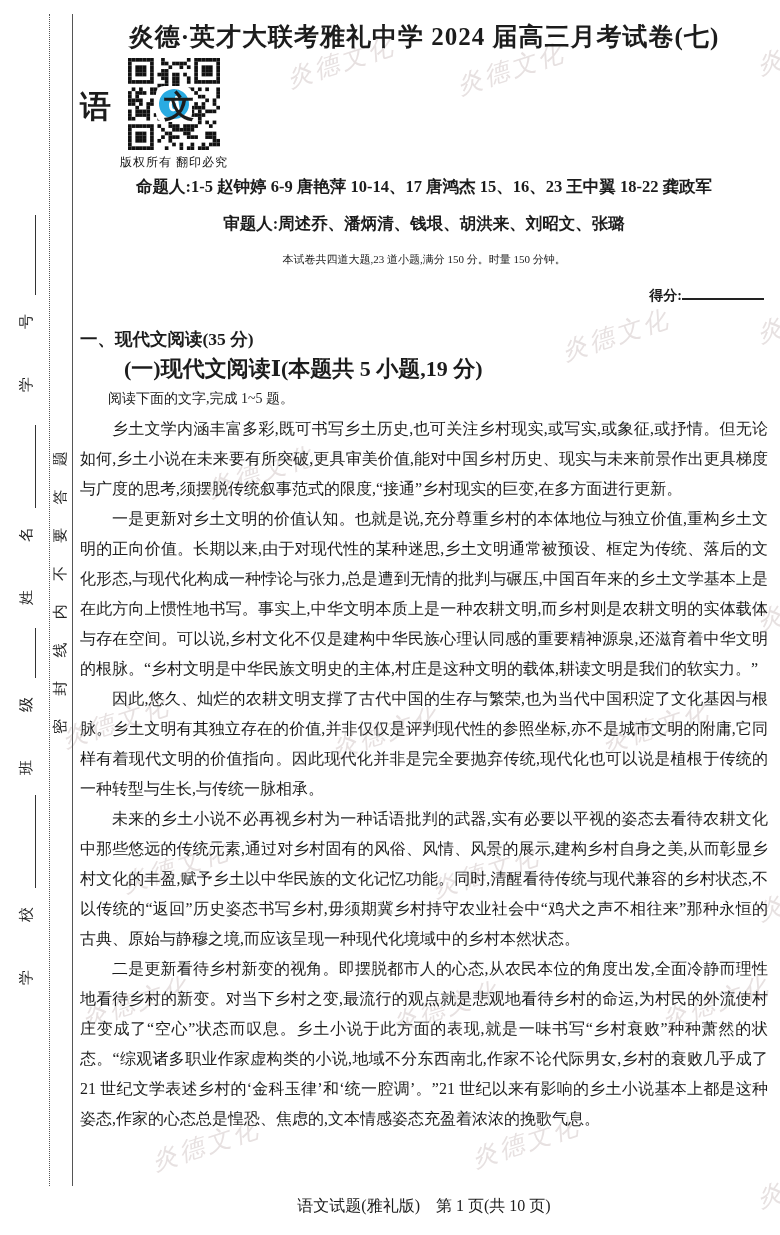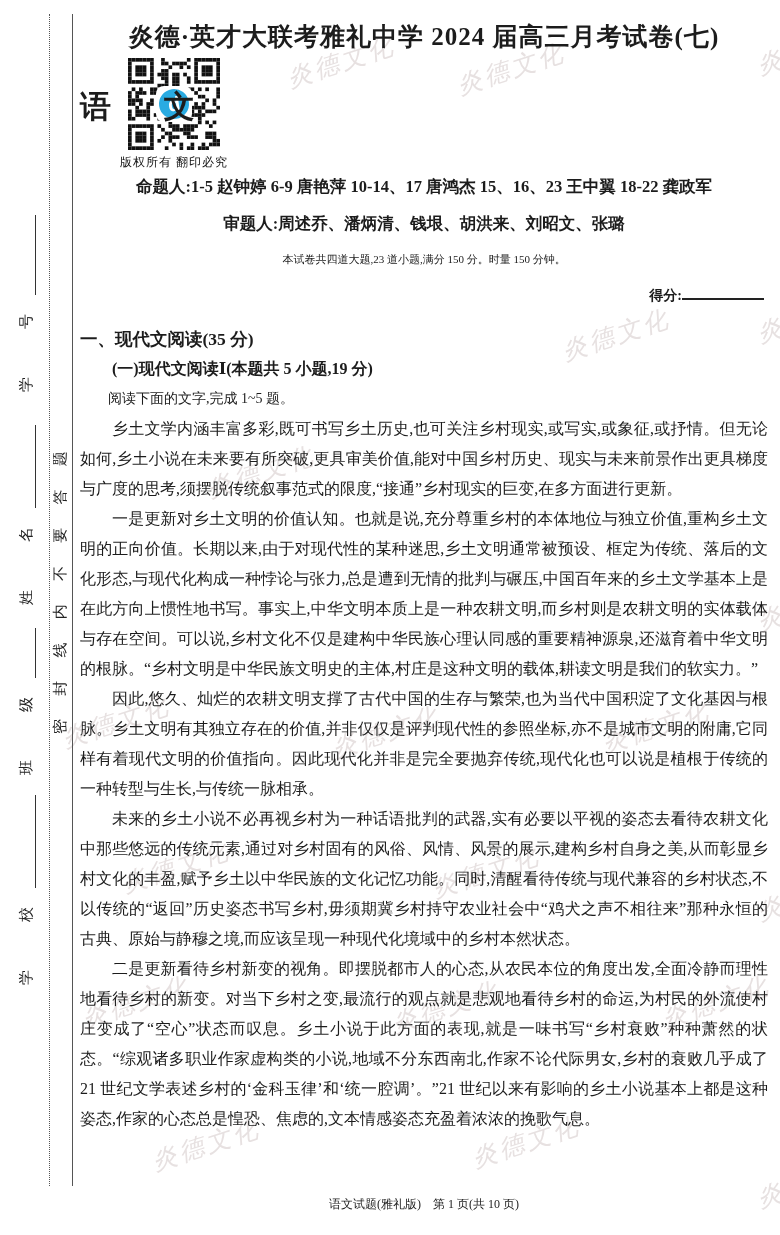--- a/index.html
+++ b/index.html
@@ -40,24 +40,24 @@
   .setters{position:absolute;top:176px;left:0;width:100%;text-align:center;
            font-weight:bold;font-size:16.5px;white-space:nowrap;}
   .reviewers{position:absolute;top:213px;left:0;width:100%;text-align:center;
            font-weight:bold;font-size:16.5px;}
   .instructions{position:absolute;top:252px;left:0;width:100%;text-align:center;font-size:11px;}
   .score{position:absolute;top:283px;right:4px;font-weight:bold;font-size:14px;}
   .score-line{display:inline-block;width:82px;border-bottom:2px solid #222;height:15px;}
 
   .body{position:absolute;top:308px;left:0;width:688px;line-height:30px;margin-top:16px;}
   .body .h1{font-weight:bold;font-size:17.5px;}
-  .body .h2{font-weight:bold;font-size:16px;text-indent:2em;}
+  .body .h2{font-weight:bold;font-size:22px;text-indent:2em;}
   .body .lead{font-size:14px;text-indent:2em;}
   .body p{margin:0;font-size:16px;text-indent:2em;text-align:justify;text-justify:inter-ideograph;}
-  .footer{position:absolute;top:1196px;left:0;width:100%;text-align:center;font-size:12px;}
+  .footer{position:absolute;top:1196px;left:0;width:100%;text-align:center;font-size:16px;}
 </style>
 </head>
 <body>
 
 <div class="page">
 
   <span class="wm" style="left:285px;top:45px">炎德文化</span>
   <span class="wm" style="left:455px;top:52px">炎德文化</span>
   <span class="wm" style="left:755px;top:32px">炎德文化</span>
   <span class="wm" style="left:560px;top:318px">炎德文化</span>

